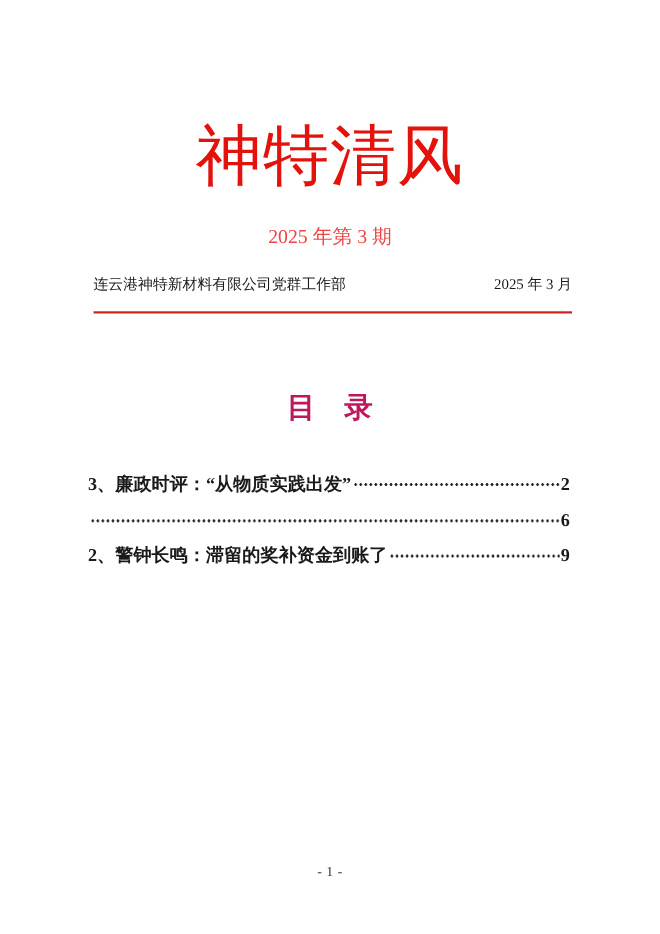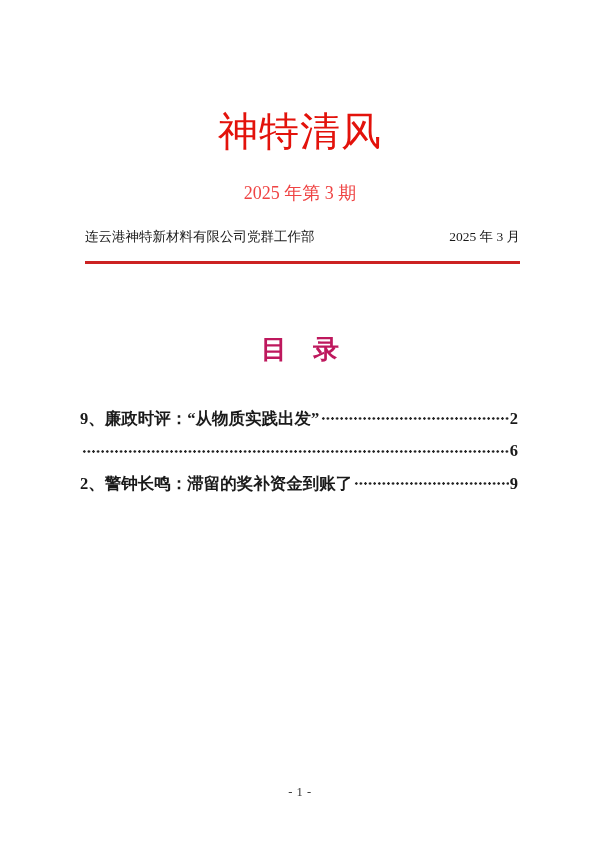--- a/index.html
+++ b/index.html
@@ -14,21 +14,21 @@
     height: 849px;
     background: #ffffff;
     overflow: hidden;
     font-family: "Liberation Serif", "DejaVu Serif", serif;
     color: #1a1a1a;
   }
 
   .doc-title {
     margin-top: 110px;
     text-align: center;
-    font-size: 40px;
+    font-size: 60px;
     line-height: 1.08;
     font-weight: 400;
     color: var(--title-red, #e3120b);
     letter-spacing: 1px;
     white-space: nowrap;
   }
 
   .issue-line {
     margin-top: 29px;
     text-align: center;
@@ -122,21 +122,21 @@
     <span class="publisher">连云港神特新材料有限公司党群工作部</span>
     <span class="pub-date">2025 年 3 月</span>
   </div>
 
   <div class="red-rule"></div>
 
   <h2 class="toc-heading">目　录</h2>
 
   <ol class="toc-list">
     <li class="toc-item">
-      <span class="toc-label">9、廉政时评：“从物质实践出发”</span>
+      <span class="toc-label">3、廉政时评：“从物质实践出发”</span>
       <span class="toc-leader"></span>
       <span class="toc-page">2</span>
     </li>
     <li class="toc-item">
       <span class="toc-leader"></span>
       <span class="toc-page">6</span>
     </li>
     <li class="toc-item">
       <span class="toc-label">2、警钟长鸣：滞留的奖补资金到账了</span>
       <span class="toc-leader"></span>

